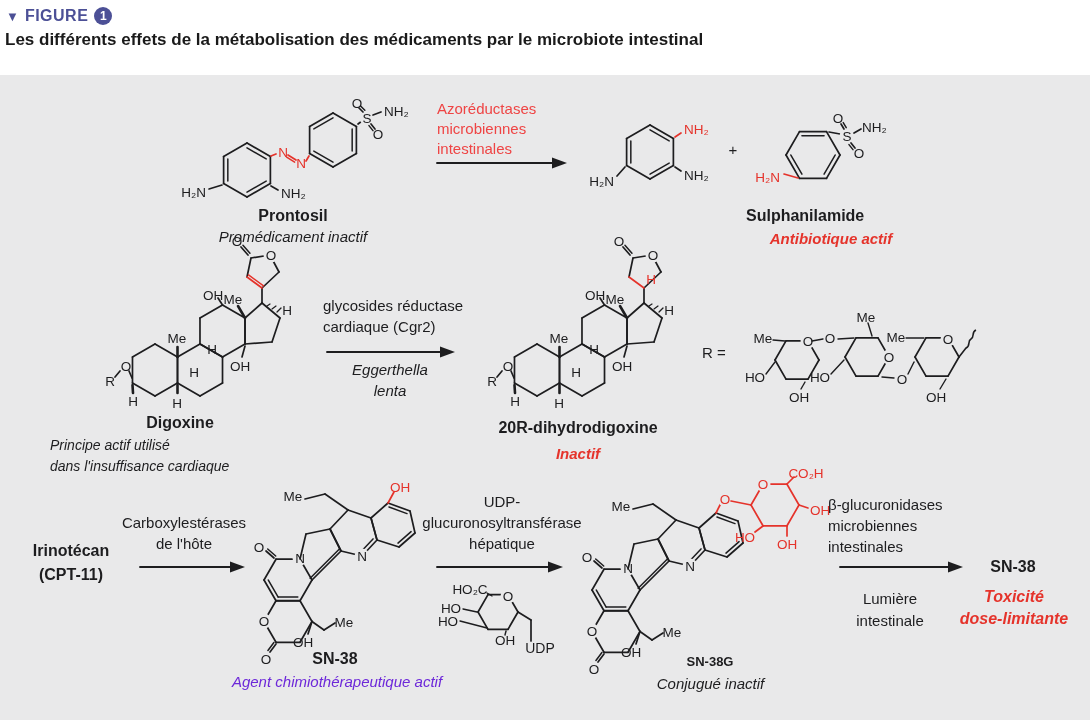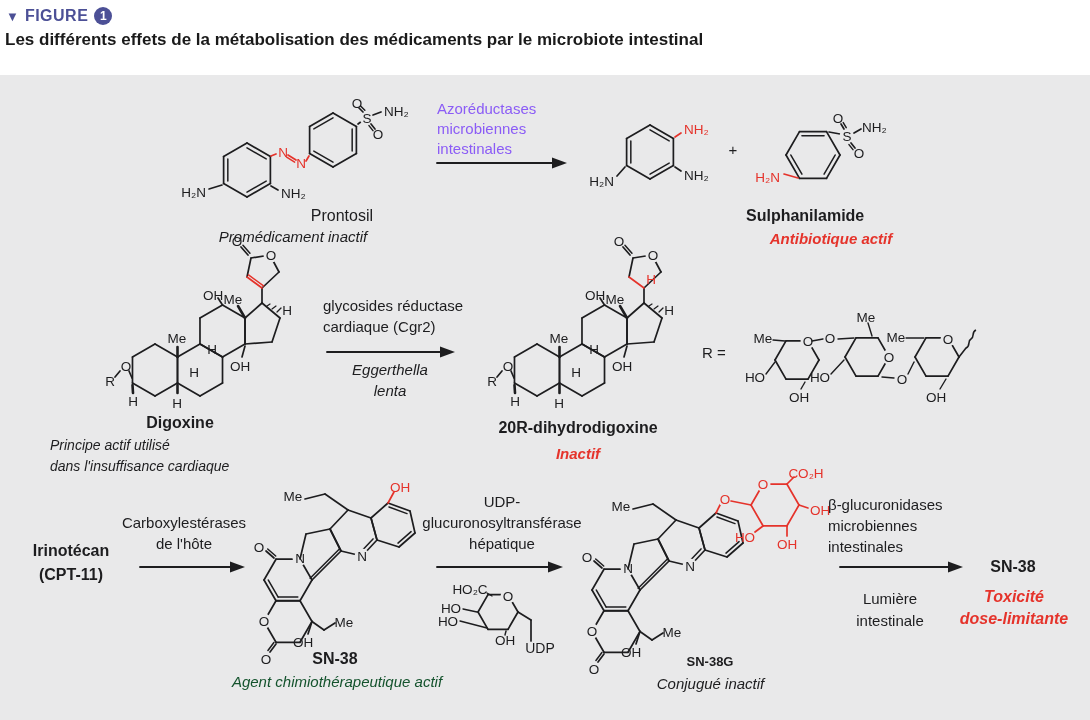--- a/index.html
+++ b/index.html
@@ -420,44 +420,44 @@
       <polygon points="567,163 552,157.5 552,168.5" fill="#1d1d1f"></polygon>
       <line x1="327" y1="352" x2="443" y2="352" stroke="#1d1d1f" stroke-width="1.9" stroke-linecap="round"></line>
       <polygon points="455,352 440,346.5 440,357.5" fill="#1d1d1f"></polygon>
       <line x1="140" y1="567" x2="233" y2="567" stroke="#1d1d1f" stroke-width="1.9" stroke-linecap="round"></line>
       <polygon points="245,567 230,561.5 230,572.5" fill="#1d1d1f"></polygon>
       <line x1="437" y1="567" x2="551" y2="567" stroke="#1d1d1f" stroke-width="1.9" stroke-linecap="round"></line>
       <polygon points="563,567 548,561.5 548,572.5" fill="#1d1d1f"></polygon>
       <line x1="840" y1="567" x2="951" y2="567" stroke="#1d1d1f" stroke-width="1.9" stroke-linecap="round"></line>
       <polygon points="963,567 948,561.5 948,572.5" fill="#1d1d1f"></polygon>
     </svg>
-<div class="lbl" style="left: 437px; top: 99px; width: 150px; text-align: left; font-size: 15px; line-height: 20px; color: #8b5cf6;">Azoréductases
+<div class="lbl" style="left: 437px; top: 99px; width: 150px; text-align: left; font-size: 15px; line-height: 20px; color: #ef4444;">Azoréductases
 microbiennes
 intestinales</div>
     <div class="lbl" style="left: 723px; top: 140px; width: 20px; text-align: center; font-size: 15px; line-height: 20px; color: rgb(29, 29, 31);">+</div>
-    <div class="lbl" style="left: 213px; top: 205px; width: 160px; text-align: right; font-size: 16px; line-height: 21px; font-weight: normal; color: rgb(29, 29, 31);">Prontosil</div>
+    <div class="lbl" style="left: 213px; top: 205px; width: 160px; text-align: center; font-size: 16px; line-height: 21px; font-weight: bold; color: rgb(29, 29, 31);">Prontosil</div>
     <div class="lbl" style="left: 188px; top: 227px; width: 210px; text-align: center; font-size: 15px; line-height: 20px; font-style: italic; color: rgb(29, 29, 31);">Promédicament inactif</div>
     <div class="lbl" style="left: 746px; top: 205px; width: 170px; font-size: 16px; line-height: 21px; font-weight: bold; color: rgb(29, 29, 31);">Sulphanilamide</div>
     <div class="lbl" style="left: 746px; top: 229px; width: 170px; text-align: center; font-size: 15px; line-height: 20px; font-weight: bold; font-style: italic; color: rgb(229, 51, 43);">Antibiotique actif</div>
     <div class="lbl" style="left: 323px; top: 295px; width: 165px; text-align: left; font-size: 15px; line-height: 21px; color: rgb(29, 29, 31);">glycosides réductase
 cardiaque (Cgr2)</div>
     <div class="lbl" style="left: 330px; top: 359px; width: 120px; text-align: center; font-size: 15px; line-height: 21px; font-style: italic; color: rgb(29, 29, 31);">Eggerthella
 lenta</div>
     <div class="lbl" style="left: 105px; top: 412px; width: 150px; text-align: center; font-size: 16px; line-height: 21px; font-weight: bold; color: rgb(29, 29, 31);">Digoxine</div>
     <div class="lbl" style="left: 50px; top: 435px; width: 260px; text-align: left; font-size: 14px; line-height: 21px; font-style: italic; color: rgb(29, 29, 31);">Principe actif utilisé
 dans l'insuffisance cardiaque</div>
     <div class="lbl" style="left: 483px; top: 417px; width: 190px; text-align: center; font-size: 16px; line-height: 21px; font-weight: bold; color: rgb(29, 29, 31);">20R-dihydrodigoxine</div>
     <div class="lbl" style="left: 528px; top: 444px; width: 100px; text-align: center; font-size: 15px; line-height: 20px; font-weight: bold; font-style: italic; color: rgb(229, 51, 43);">Inactif</div>
     <div class="lbl" style="left: 702px; top: 343px; width: 40px; text-align: left; font-size: 15px; line-height: 20px; color: rgb(29, 29, 31);">R =</div>
     <div class="lbl" style="left: 5px; top: 539px; width: 132px; text-align: center; font-size: 16px; line-height: 24px; font-weight: bold; color: rgb(29, 29, 31);">Irinotécan
 (CPT-11)</div>
     <div class="lbl" style="left: 108px; top: 512px; width: 152px; text-align: center; font-size: 15px; line-height: 21px; color: rgb(29, 29, 31);">Carboxylestérases
 de l'hôte</div>
     <div class="lbl" style="left: 280px; top: 648px; width: 110px; text-align: center; font-size: 16px; line-height: 21px; font-weight: bold; color: rgb(29, 29, 31);">SN-38</div>
-    <div class="lbl" style="left: 212px; top: 672px; width: 250px; text-align: center; font-size: 15px; line-height: 20px; font-style: italic; color: #14532d;">Agent chimiothérapeutique actif</div>
+    <div class="lbl" style="left: 212px; top: 672px; width: 250px; text-align: center; font-size: 15px; line-height: 20px; font-style: italic; color: #6d28d9;">Agent chimiothérapeutique actif</div>
     <div class="lbl" style="left: 412px; top: 491px; width: 180px; text-align: center; font-size: 15px; line-height: 21px; color: rgb(29, 29, 31);">UDP-
 glucuronosyltransférase
 hépatique</div>
     <div class="lbl" style="left: 655px; top: 651px; width: 110px; text-align: center; font-size: 13px; line-height: 21px; font-weight: bold; color: rgb(29, 29, 31);">SN-38G</div>
     <div class="lbl" style="left: 628px; top: 674px; width: 165px; text-align: center; font-size: 15px; line-height: 20px; font-style: italic; color: rgb(29, 29, 31);">Conjugué inactif</div>
     <div class="lbl" style="left: 828px; top: 494px; width: 150px; font-size: 15px; line-height: 21px; color: rgb(29, 29, 31);">β-glucuronidases
 microbiennes
 intestinales</div>
     <div class="lbl" style="left: 834px; top: 588px; width: 112px; text-align: center; font-size: 15px; line-height: 22px; color: rgb(29, 29, 31);">Lumière
 intestinale</div>

